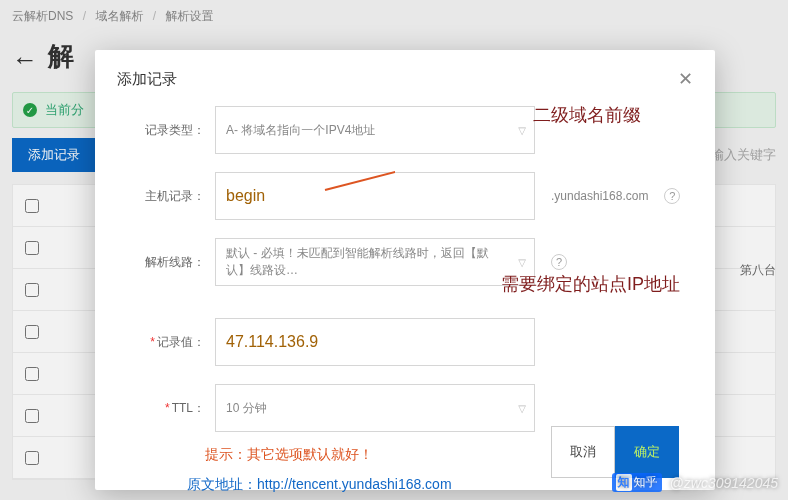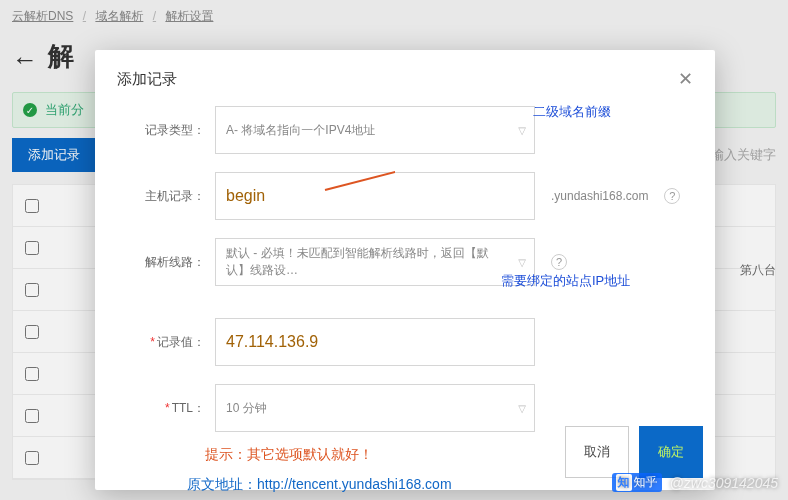--- a/index.html
+++ b/index.html
@@ -1,20 +1,20 @@
 <!DOCTYPE html>
 <html><head>
 <meta charset="utf-8">
 <style>
   * { box-sizing: border-box; margin: 0; padding: 0; }
   html, body { width: 788px; height: 500px; font-family: "Microsoft YaHei", Arial, sans-serif; font-size: 13px; color: #333; background: #f5f5f5; overflow: hidden; }
   
   .bg { position: absolute; inset: 0; }
   .crumbs { padding: 8px 12px; color: #888; font-size: 12px; }
-  .crumbs span { color: #888; text-decoration: underline; }
+  .crumbs span { color: #888; }
   .crumbs .sep { margin: 0 6px; color: #bbb; }
   .bg-title { display: flex; align-items: center; gap: 10px; padding: 6px 12px 10px; }
   .bg-title .back { font-size: 26px; font-weight: 700; color: #333; }
   .bg-title h1 { font-size: 26px; font-weight: 700; }
   .alert { margin: 8px 12px; background: #e7f6ea; border: 1px solid #c7e8cf; border-radius: 2px; padding: 8px 10px; display: flex; align-items: center; gap: 8px; color: #3a7; }
   .alert .dot { width: 14px; height: 14px; border-radius: 50%; background: #24a148; display: inline-flex; align-items: center; justify-content: center; color: #fff; font-size: 10px; }
   .toolbar { margin: 10px 12px 0; display: flex; align-items: center; }
   .btn-primary { background: #0b69c7; color: #fff; border: none; padding: 8px 16px; font-size: 13px; cursor: pointer; }
   .search-hint { margin-left: auto; color: #aaa; font-size: 13px; font-family: Liberation Serif, serif; }
   .table { margin: 12px 12px 0; background: #fff; border: 1px solid #eee; }
@@ -31,26 +31,26 @@
   .form { display: flex; flex-direction: column; gap: 18px; padding: 0 8px; }
   .frow { display: flex; align-items: center; gap: 10px; position: relative; }
   .flabel { width: 80px; text-align: right; color: #666; font-size: 12px; }
   .flabel .req { color: #e33; margin-right: 2px; }
   .sel, .inp { flex: 0 0 320px; width: 320px; height: 48px; border: 1px solid #d6d6d6; padding: 0 28px 0 10px; font-size: 12px; color: #888; background: #fff; position: relative; display: flex; align-items: center; }
   .inp input { border: none; outline: none; width: 100%; font-size: 16px; color: #a16207; }
   .inp input::placeholder { color: #aaa; }
   .chev { position: absolute; right: 8px; top: 50%; transform: translateY(-50%); pointer-events: none; color: #bbb; font-size: 10px; }
   .suffix { font-size: 12px; color: #888; margin-left: 6px; }
   .help { width: 16px; height: 16px; border: 1px solid #ccc; border-radius: 50%; color: #999; font-size: 11px; display: inline-flex; align-items: center; justify-content: center; margin-left: 6px; }
-  .ann { color: #1d4ed8; font-size: 13px; }
+  .ann { color: #7f1d1d; font-size: 18px; }
   .ann1 { position: absolute; left: 408px; top: -3px; }
   .ann2 { position: absolute; left: 376px; top: -3px; }
   .tip { color: #d52; font-size: 14px; margin: 14px 0 0 88px; }
   .origin { color: #1268c7; font-size: 14px; margin: 12px 0 0 70px; }
-  .footer { position: absolute; right: 12px; bottom: 12px; display: flex; gap: 10px; }
+  .footer { position: absolute; right: 36px; bottom: 12px; display: flex; }
   .btn-cancel { background: #fff; border: 1px solid #ccc; color: #444; padding: 6px 18px; font-size: 13px; cursor: pointer; }
   .btn-ok { background: #0b69c7; border: 1px solid #0b69c7; color: #bef264; padding: 16px 18px; font-size: 13px; cursor: pointer; }
 
   
   svg.arrows { position: absolute; inset: 0; pointer-events: none; }
 
   
   .wm { position: absolute; right: 10px; bottom: 8px; display: flex; align-items: center; gap: 8px; color: #fff; font-size: 14px; text-shadow: 0 0 4px rgba(0,0,0,0.6); filter: opacity(.85); }
   .wm .zh { background: #0a66ff; color: #fff; padding: 1px 4px; border-radius: 3px; font-size: 12px; display: flex; align-items: center; gap: 2px; }
   .wm .zh b { background: #fff; color: #0a66ff; border-radius: 2px; padding: 0 2px; font-size: 12px; }

